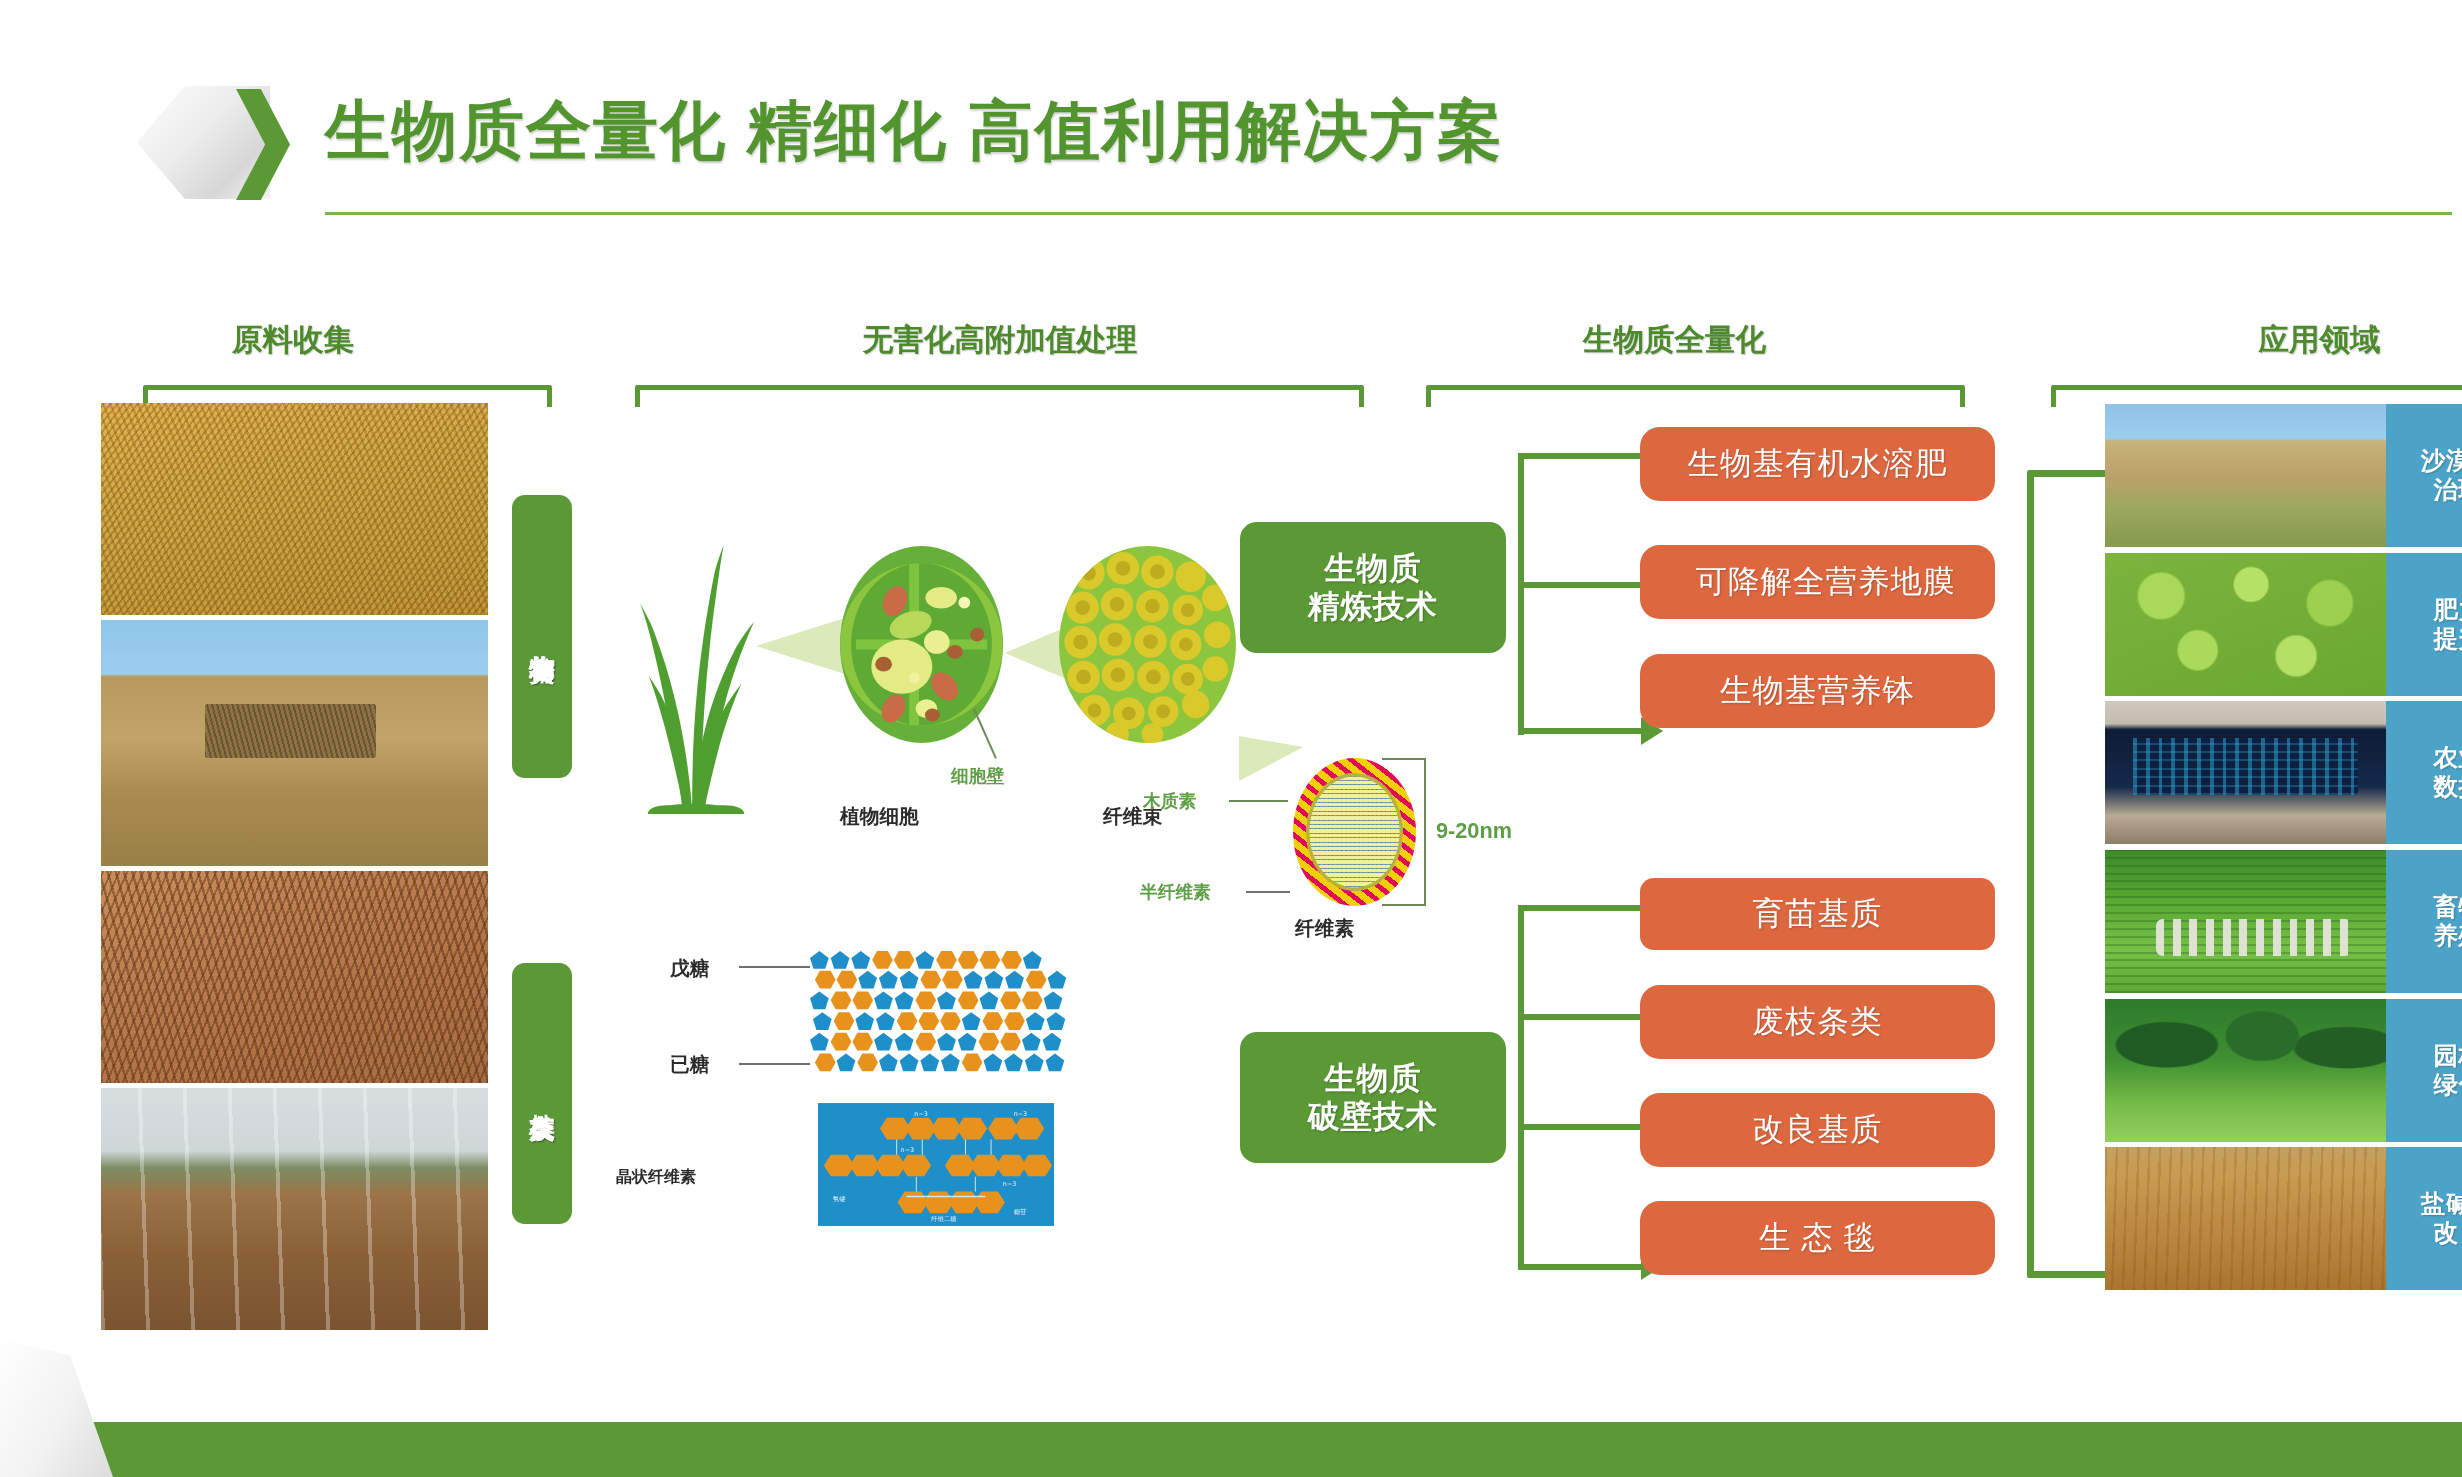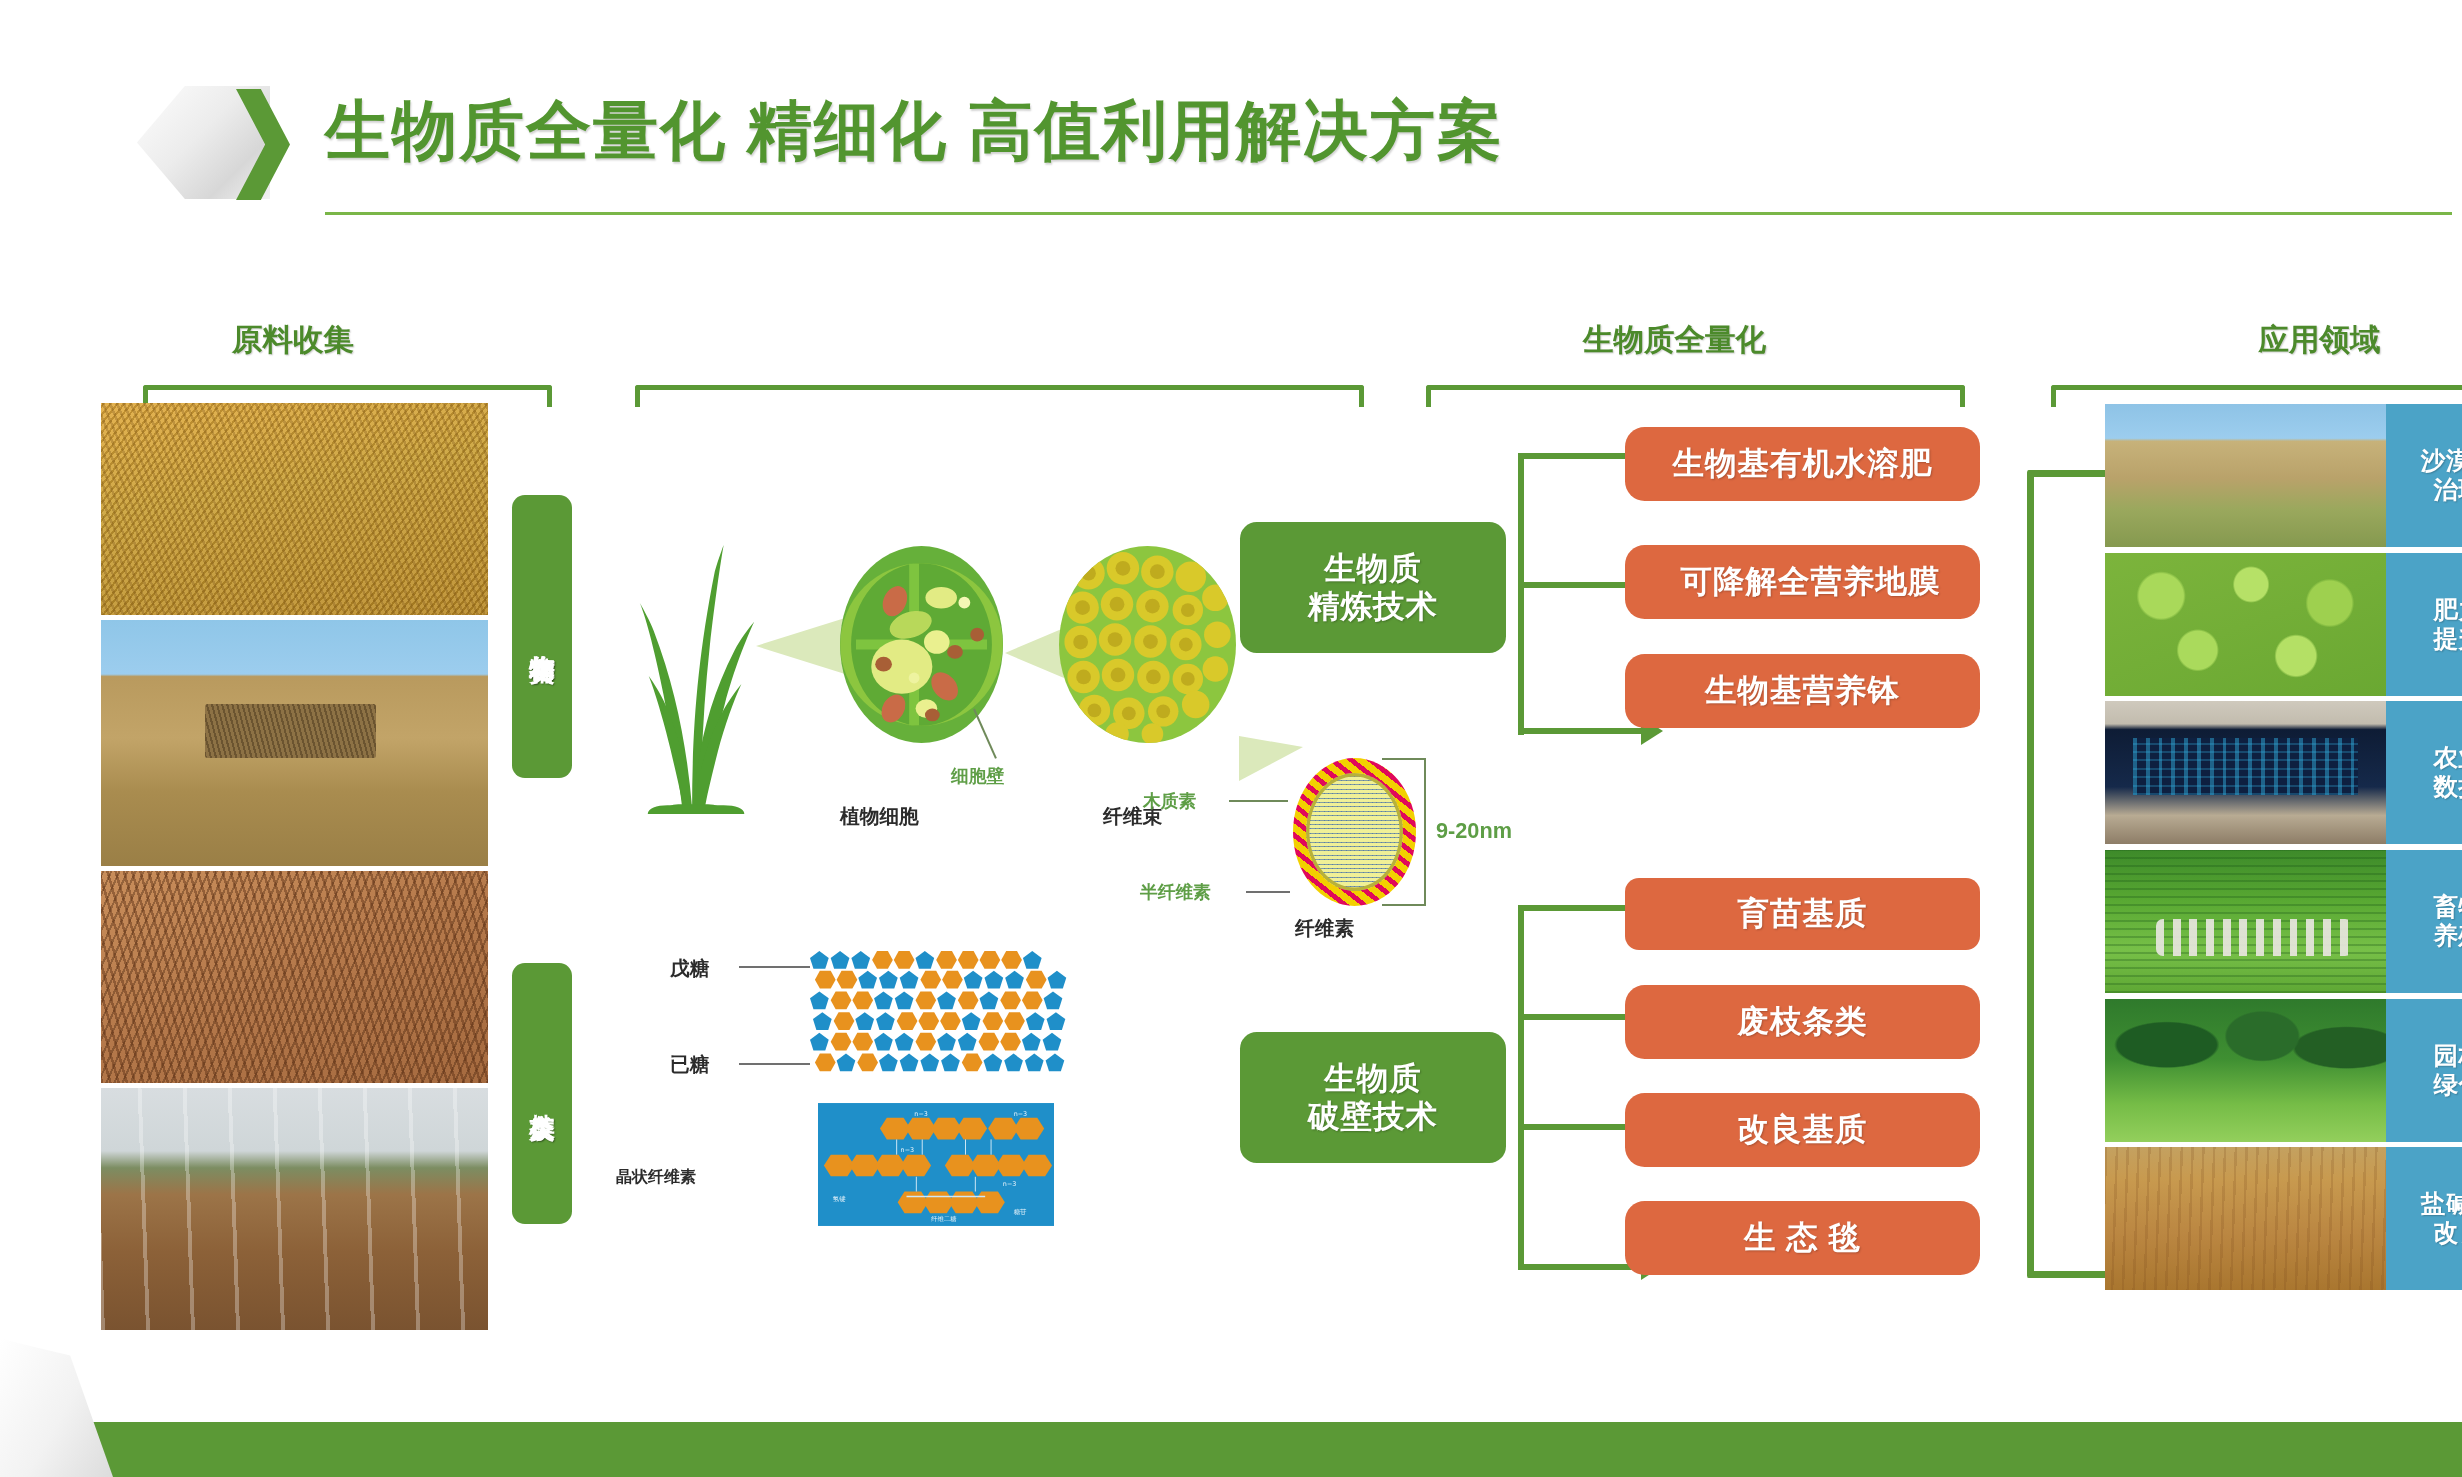--- a/index.html
+++ b/index.html
@@ -80,21 +80,21 @@
 
   
   .techBox{ position:absolute; background:#5b9936; border-radius:16.7px; color:#fff;
      display:flex; flex-direction:column; align-items:center; justify-content:center;
      font-size:31.5px; font-weight:bold; line-height:1.18; letter-spacing:1px;
      text-shadow:1px 1px 2px rgba(0,0,0,.25);}
 
   
   .prod{ position:absolute; background:#dd6840; border-radius:19.7px; color:#fff;
      display:flex; align-items:center; justify-content:center;
-     font-size:31.5px; font-weight:bold; letter-spacing:1px; text-shadow:1px 1px 2px rgba(0,0,0,.22);}
+     font-size:31.5px; font-weight:normal; letter-spacing:1px; text-shadow:1px 1px 2px rgba(0,0,0,.22);margin-left:15px;}
 
   
   .fanStem{ position:absolute; background:#5b9936; width:6.4px;}
   .fanArm{ position:absolute; background:#5b9936; height:6.4px;}
   .arrowHead{ position:absolute; width:0; height:0; border-top:14.8px solid transparent;
      border-bottom:14.8px solid transparent; border-left:22.7px solid #5b9936;}
 
   
   .appRow{ position:absolute; left:2105px; width:426px; display:flex;}
   .appImg{ width:281px; }
@@ -119,20 +119,21 @@
   <div class="hexLogo">
       <div class="hexShape"></div>
     </div>
   <div class="hexArrow"></div>
   <div class="mainTitle">生物质全量化 精细化 高值利用解决方案</div>
   <div class="titleRule"></div>
 
   <div class="secHead" style="left:170px;top:320px;width:246px;">原料收集</div>
   <div class="bracketTop" style="left:143px;top:385px;width:409px;"></div>
 
+  <div class="secHead" style="left:739px;top:320px;width:522px;">无害化高附加值处理</div>
   <div class="bracketTop" style="left:635px;top:385px;width:729px;"></div>
 
   <div class="secHead" style="left:1443px;top:320px;width:463px;">生物质全量化</div>
   <div class="bracketTop" style="left:1426px;top:385px;width:539px;"></div>
 
   <div class="secHead" style="left:2157px;top:320px;width:325px;">应用领域</div>
   <div class="bracketTop" style="left:2051px;top:385px;width:500px;"></div>
 
   <div class="photoCol">
     <div class="ph ph1"></div>

